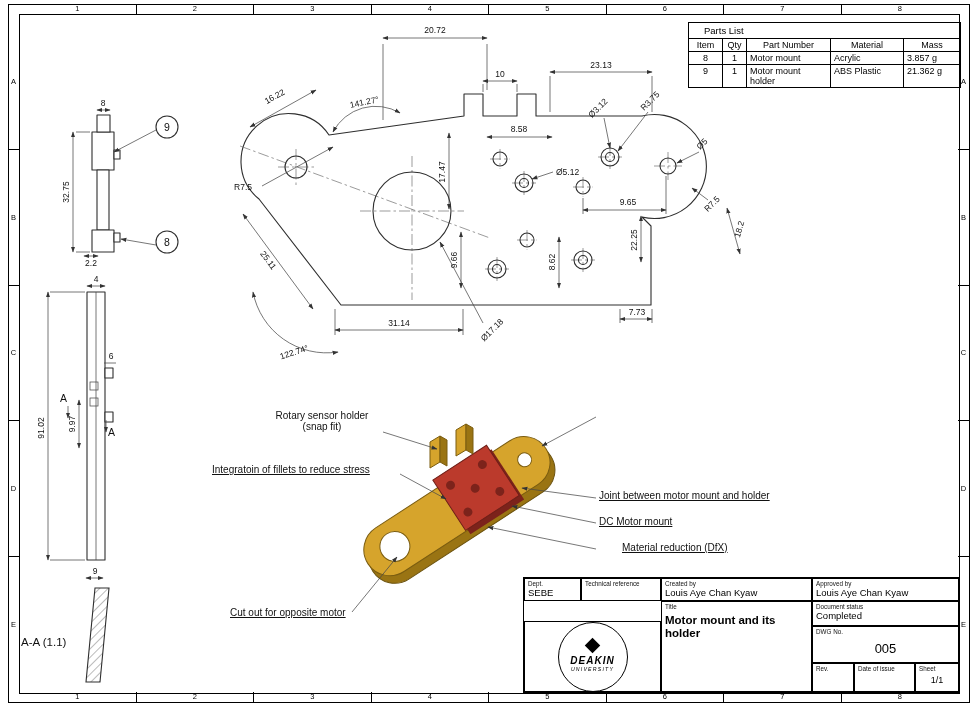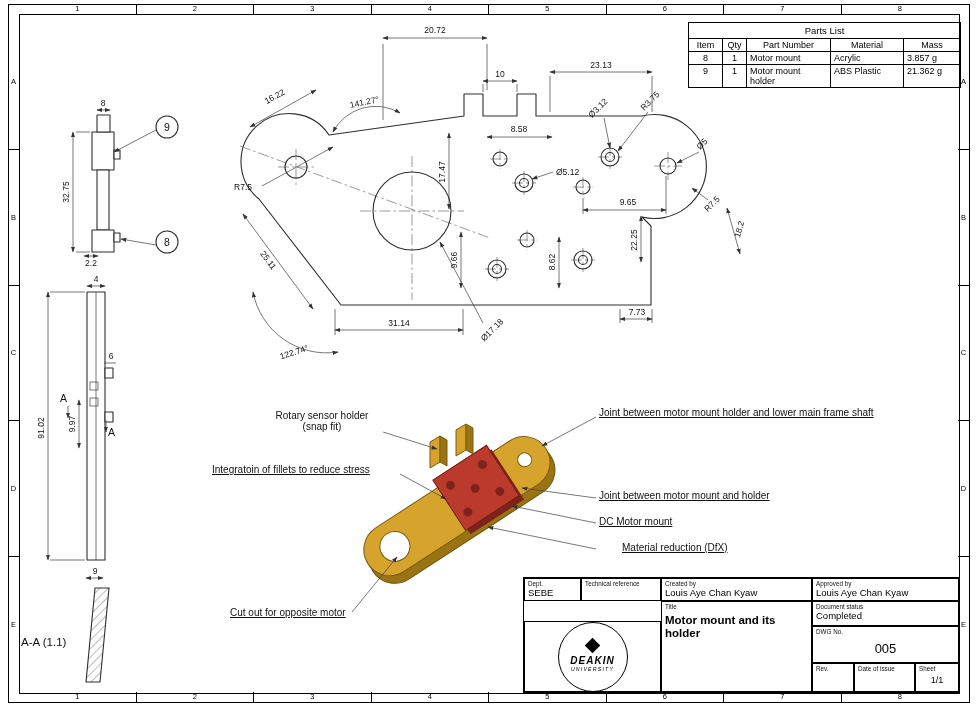--- a/index.html
+++ b/index.html
@@ -26,21 +26,21 @@
   .sec{font-size:11.5px;fill:#111;font-family:"Liberation Sans",sans-serif;}
   
   .ann-label{position:absolute;font-size:10px;color:#111;white-space:nowrap;}
   .ann-label.u{text-decoration:underline;}
   .ann-label.center{text-align:center;white-space:normal;}
   .blk{display:block;}
   
   table.parts{position:absolute;left:688px;top:22px;border-collapse:collapse;background:#fff;table-layout:fixed;}
   table.parts td,table.parts th{border:1px solid #000;font-size:9px;font-weight:normal;padding:1px 3px;text-align:left;vertical-align:top;color:#000;}
   table.parts .c{text-align:center;}
-  table.parts .pl-title td{text-align:center;font-size:9.5px;padding:2px 4px;}
+  table.parts .pl-title td{text-align:left;font-size:9.5px;padding:2px 15px;}
   
   .tb{position:absolute;left:523px;top:577px;width:437px;height:116px;background:#fff;display:flex;border:1.4px solid #000;box-sizing:border-box;}
   .tb *{box-sizing:border-box;}
   .tb .cell{border:0.6px solid #000;padding:1px 3px;overflow:hidden;}
   .tb .lbl{display:block;font-size:6.3px;color:#111;line-height:7px;}
   .tb .val{display:block;font-size:9.5px;color:#000;line-height:11px;}
   .tb-c1{width:137px;display:flex;flex-direction:column;gap:20px;}
   .tb-c2{width:151px;display:flex;flex-direction:column;}
   .tb-c3{flex:1;display:flex;flex-direction:column;}
   .tb-r1{display:flex;height:23px;}
@@ -292,21 +292,20 @@
       <line class="thin" x1="596" y1="549" x2="488" y2="527" marker-end="url(#ar)"></line>
       <line class="thin" x1="352" y1="612" x2="397" y2="557" marker-end="url(#ar)"></line>
     </g>
   </svg>
 
   <div class="ann-label center" style="left:252px;top:410px;width:140px;">
     <span class="blk">Rotary sensor holder</span>
     <span class="blk">(snap fit)</span>
   </div>
   <div class="ann-label u" style="left:212px;top:464px;">Integratoin of fillets to reduce stress</div>
-  <div class="ann-label u" style="left:599px;top:407px;">Joint between motor mount holder and lower main frame shaft</div>
   <div class="ann-label u" style="left:599px;top:490px;">Joint between motor mount and holder</div>
   <div class="ann-label u" style="left:599px;top:516px;">DC Motor mount</div>
   <div class="ann-label u" style="left:622px;top:542px;">Material reduction (DfX)</div>
   <div class="ann-label u" style="left:230px;top:607px;">Cut out for opposite motor</div>
 
   <table class="parts">
     <colgroup>
         <col style="width:34px">
         <col style="width:24px">
         <col style="width:84px">

